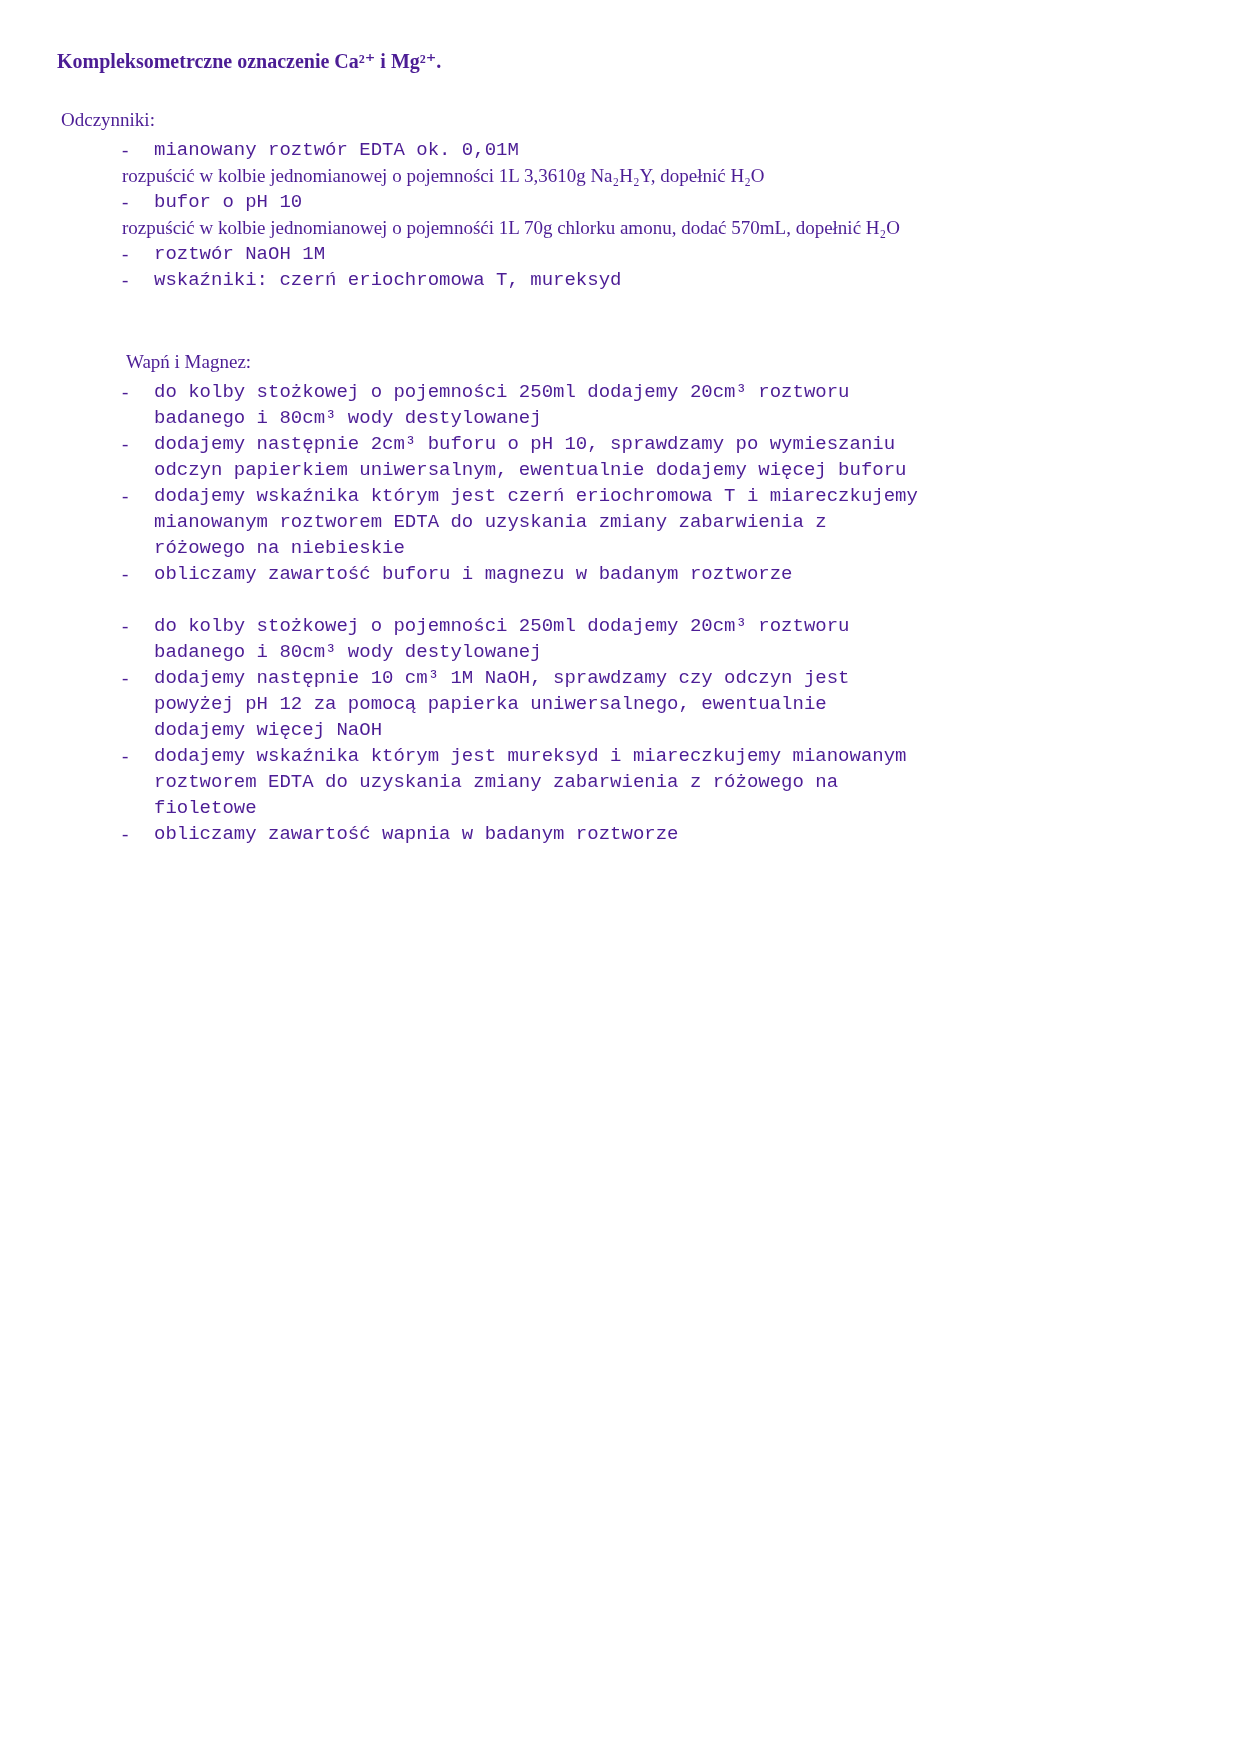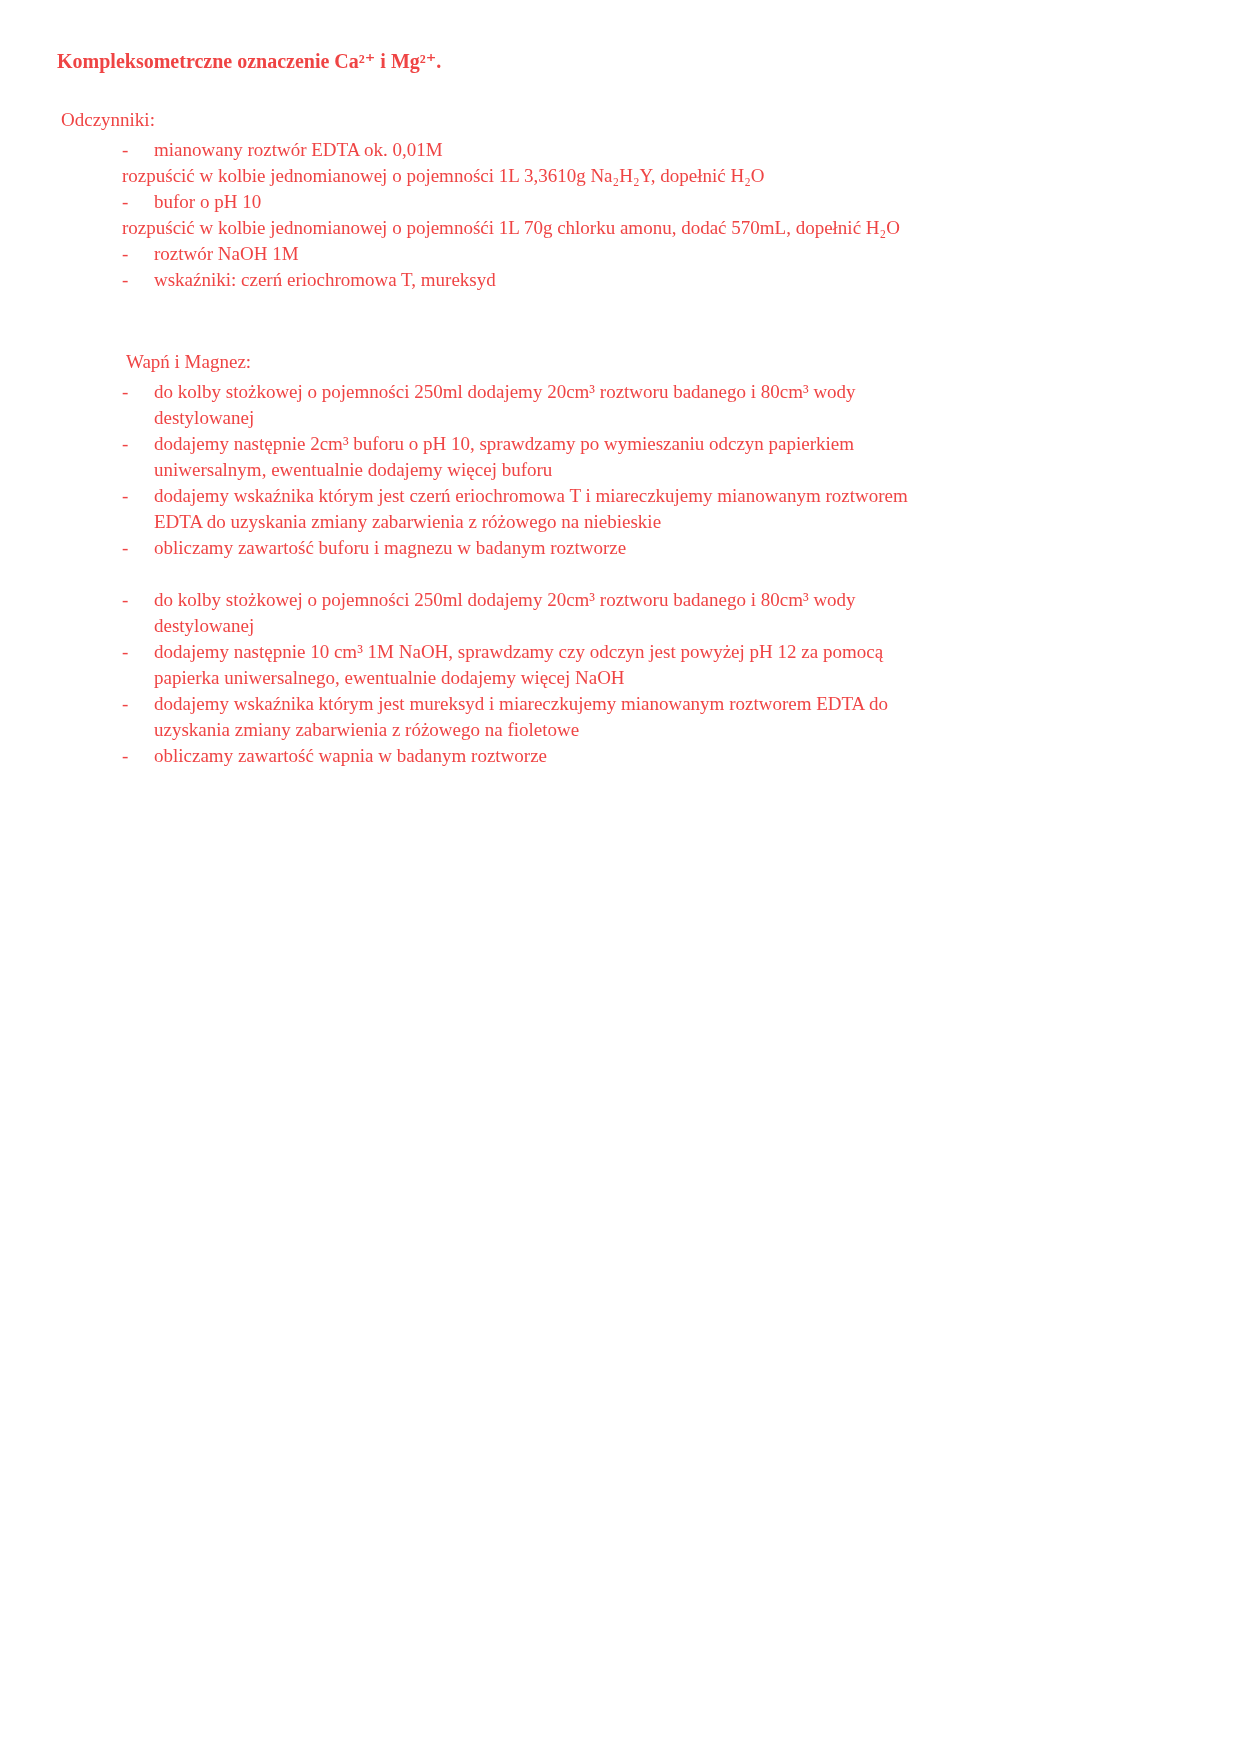--- a/index.html
+++ b/index.html
@@ -6,21 +6,21 @@
     margin: 0;
     padding: 0;
     background: #ffffff;
   }
   .page {
     position: relative;
     width: 1088px;
     min-height: 1754px;
     box-sizing: border-box;
     background: #ffffff;
-    color: #ef4444;
+    color: #4c1d95;
     font-family: "Liberation Serif", "DejaVu Serif", serif;
     font-size: 19px;
     line-height: 26px;
     padding: 48px 170px 40px 57px;
   }
   .title {
     font-size: 20px;
     font-weight: bold;
     margin: 0 0 33px 0;
     line-height: 26px;
@@ -37,20 +37,21 @@
   .li {
     display: flex;
     align-items: flex-start;
   }
   .li .dash {
     flex: 0 0 32px;
     width: 32px;
   }
   .li .txt {
     flex: 1 1 auto;
+    font-family: Liberation Mono, monospace;
   }
   .cont {
     
   }
 </style>
 </head>
 <body>
 
 <div class="page">
 

